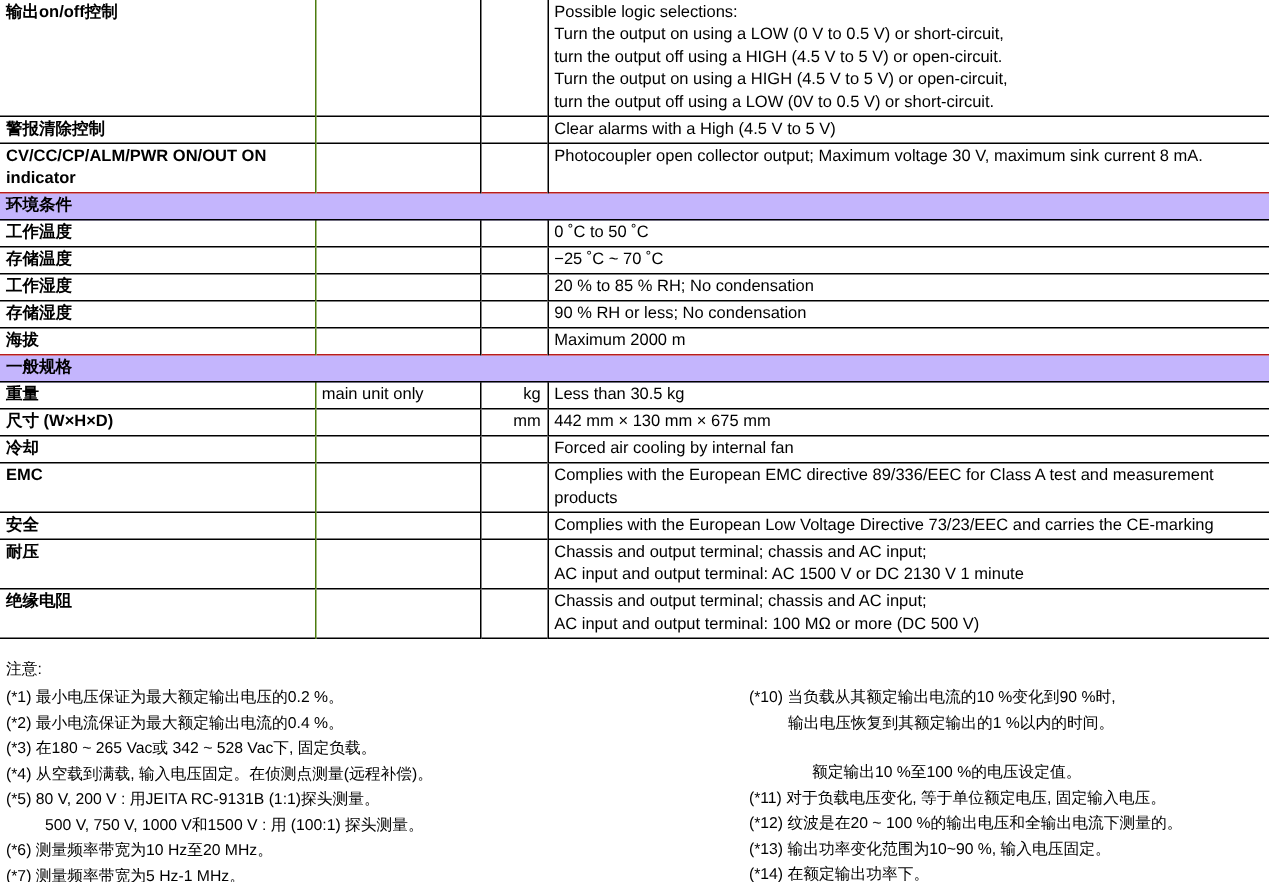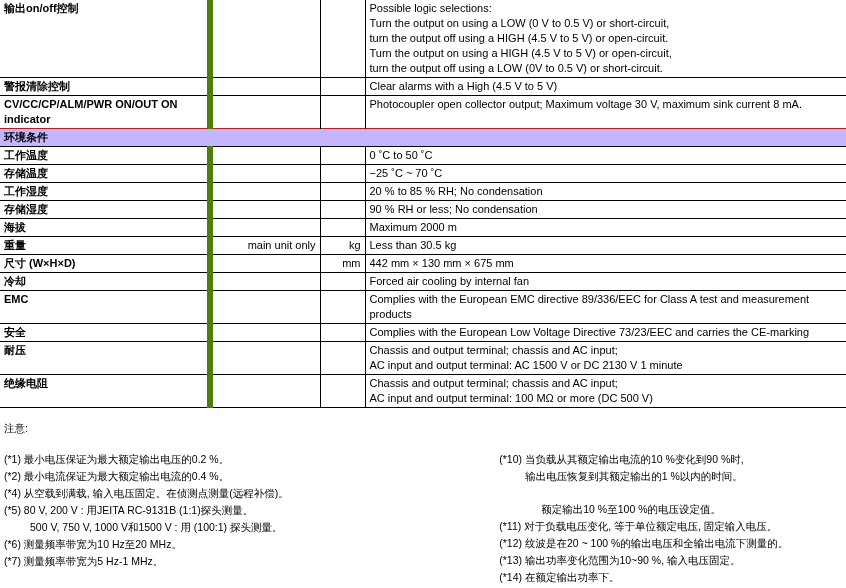--- a/index.html
+++ b/index.html
@@ -41,42 +41,42 @@
   .c-label { width: 210px; }
   .c-sub   { width: 110px; }
   .c-unit  { width: 45px; }
   .c-val   { width: 481px; }
   td.unit-cell {
     text-align: right;
     border-left: 1px solid #000000;
     border-right: 1px solid #000000;
   }
   td.sub-cell {
-    text-align: right;
-    border-left: 6px solid #4d7c0f;
+    text-align: left;
+    border-left: 1px solid #4d7c0f;
   }
   td.val-cell {
     border-left: 1px solid #000000;
   }
   .thinline {
     border-bottom: 1px solid #000000;
   }
   .multi div {
     line-height: 15px;
   }
   .notes {
     position: relative;
     margin-top: 12px;
     padding: 0 4px;
     font-size: 10.5px;
     line-height: 17px;
   }
   .notes-title {
     font-size: 10.5px;
-    margin-bottom: 14px;
+    margin-bottom: 2px;
   }
   .notes-cols {
     display: flex;
     gap: 0;
   }
   .notes-col-left {
     width: 500px;
   }
   .notes-col-right {
     width: 346px;
@@ -171,20 +171,23 @@
           </td>
         </tr>
         <tr class="thinline">
           <td class="lbl">海拔</td>
           <td class="sub-cell"></td>
           <td class="unit-cell"></td>
           <td class="val-cell multi">
             <div>Maximum 2000 m</div>
           </td>
         </tr>
+        <tr class="sec-head">
+          <td colspan="4">一般规格</td>
+        </tr>
         <tr class="thinline">
           <td class="lbl">重量</td>
           <td class="sub-cell">main unit only</td>
           <td class="unit-cell">kg</td>
           <td class="val-cell multi">
             <div>Less than 30.5 kg</div>
           </td>
         </tr>
         <tr class="thinline">
           <td class="lbl">尺寸 (W×H×D)</td>
@@ -238,20 +241,21 @@
         </tr>
       </tbody>
   </table>
 
   <div class="notes">
     <div class="notes-title">注意:</div>
     <div class="notes-cols">
       <div class="notes-col-left">
           <div class="note-item">(*1) 最小电压保证为最大额定输出电压的0.2 %。</div>
           <div class="note-item">(*2) 最小电流保证为最大额定输出电流的0.4 %。</div>
+          <div class="note-item">(*3) 在180 ~ 265 Vac或 342 ~ 528 Vac下, 固定负载。</div>
           <div class="note-item">(*4) 从空载到满载, 输入电压固定。在侦测点测量(远程补偿)。</div>
           <div class="note-item">(*5) 80 V, 200 V : 用JEITA RC-9131B (1:1)探头测量。</div>
           <div class="note-sub">500 V, 750 V, 1000 V和1500 V : 用 (100:1) 探头测量。</div>
           <div class="note-item">(*6) 测量频率带宽为10 Hz至20 MHz。</div>
           <div class="note-item">(*7) 测量频率带宽为5 Hz-1 MHz。</div>
         </div>
       <div class="notes-col-right">
           <div class="note-item">(*10) 当负载从其额定输出电流的10 %变化到90 %时,</div>
           <div class="note-sub">输出电压恢复到其额定输出的1 %以内的时间。</div>
           <div class="note-sub2">额定输出10 %至100 %的电压设定值。</div>

